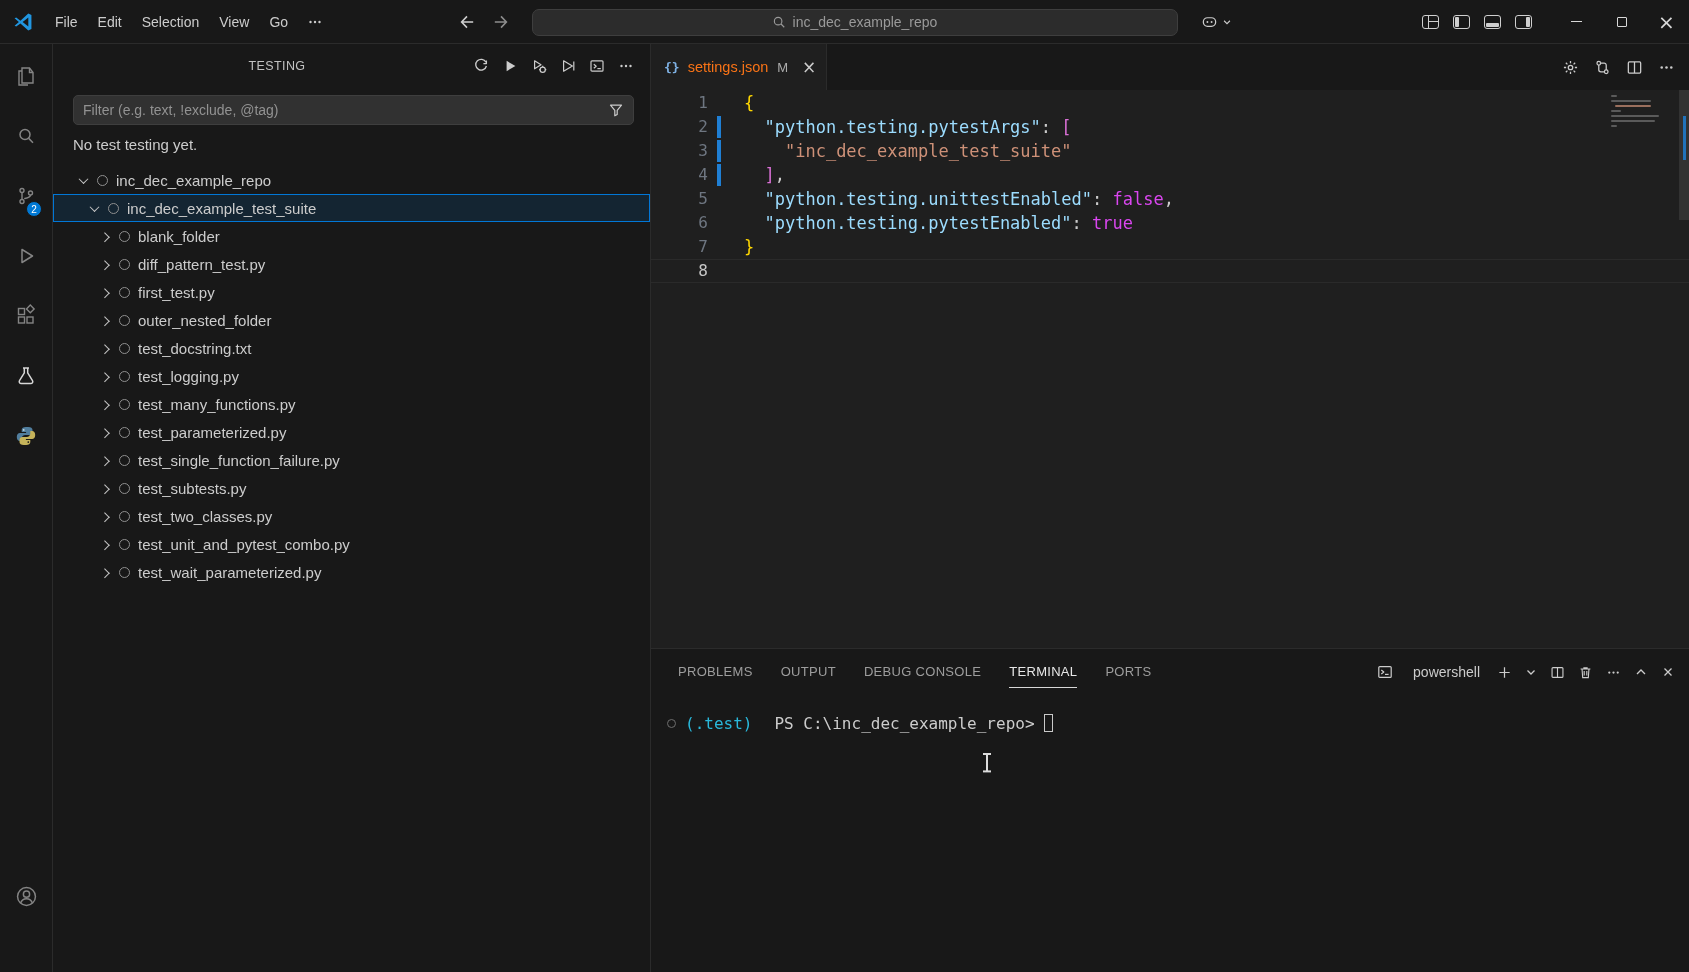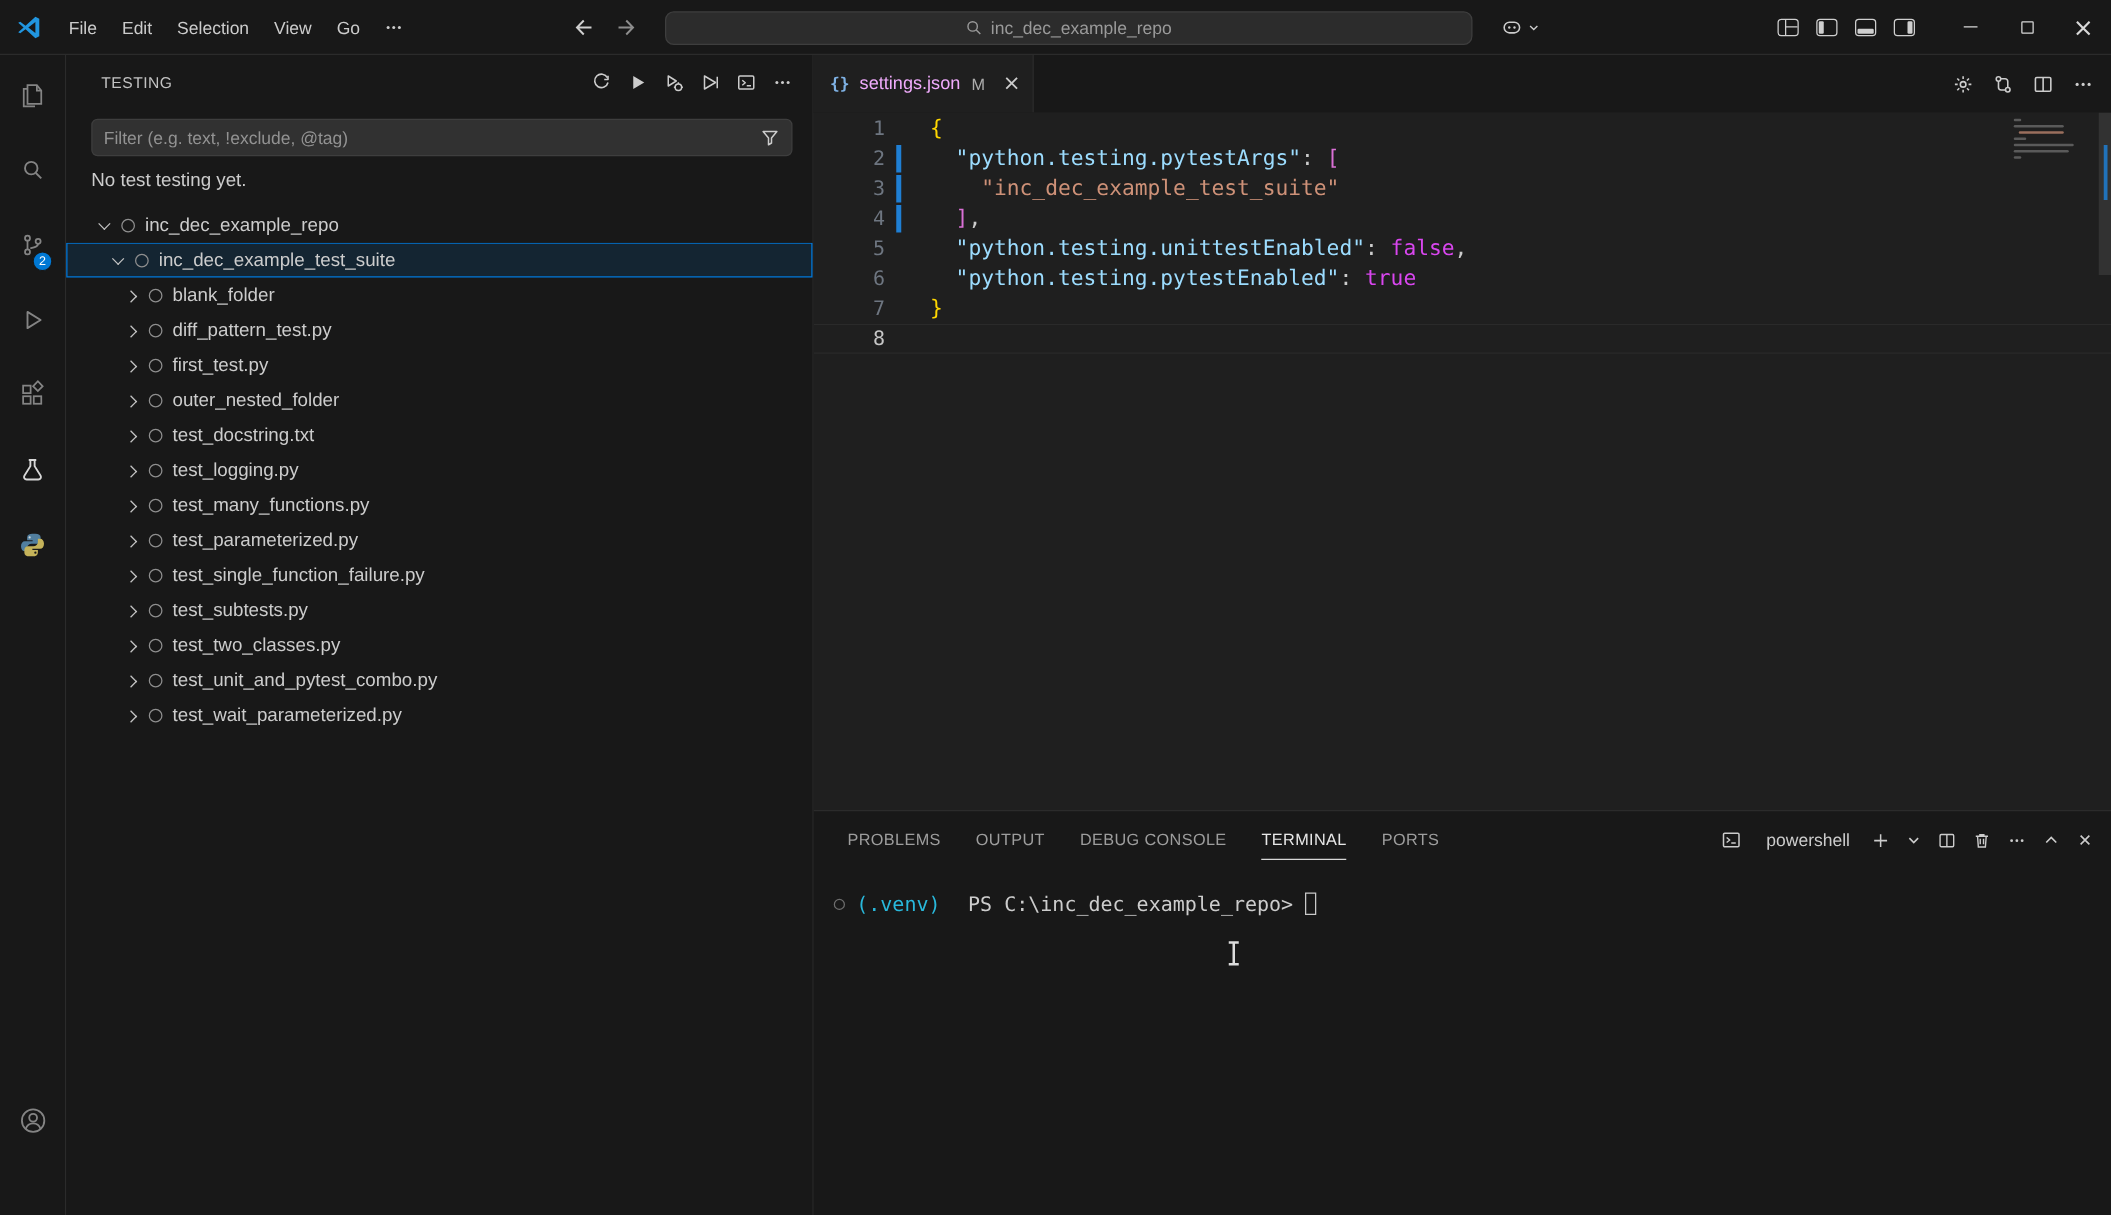--- a/index.html
+++ b/index.html
@@ -47,21 +47,21 @@
   .ab-item svg { display:block; }
   .ab-badge { position:absolute; left:26px; bottom:9px; min-width:16px; height:16px; border-radius:8px;
               background:#0078d4; color:#ffffff; font-size:10px; display:flex; align-items:center;
               justify-content:center; padding:0 3px; border:1px solid #181818; }
   .ab-spacer { flex:1; }
   .ab-bottom { margin-bottom:62px; }
 
   
   .sidebar { flex:0 0 598px; background:#181818; border-right:1px solid #2b2b2b;
              display:flex; flex-direction:column; min-height:0; }
-  .sb-header { height:44px; display:flex; align-items:center; padding:0 16px 0 28px; }
+  .sb-header { height:44px; display:flex; align-items:center; padding:0 16px 0 28px;text-align:center; }
   .sb-title { flex:1; font-size:12.5px; letter-spacing:0.4px; color:#c2c2c2; }
   .sb-actions { display:flex; gap:13px; align-items:center; color:#cccccc; }
   .sb-actions svg { display:block; }
   .filter-box { margin:7px 16px 0 20px; height:30px; background:#313131; border:1px solid #3e3e3e;
                 border-radius:5px; display:flex; align-items:center; padding:0 9px; }
   .filter-input { flex:1; background:transparent; border:none; outline:none; color:#cccccc;
                   font-size:14px; font-family:"Liberation Sans",sans-serif; }
   .filter-input::placeholder { color:#929292; }
   .sb-status { margin:11px 20px 0 20px; font-size:15px; color:#cccccc; }
   .tree { margin-top:13px; }
@@ -77,21 +77,21 @@
   .test-circle { flex:0 0 11px; width:11px; height:11px; border:1.4px solid #8f8f8f; border-radius:50%;
                  margin:0 8px 0 6px; }
   .tree-label { white-space:nowrap; }
 
   
   .editor-region { flex:1; display:flex; flex-direction:column; min-width:0; background:#1f1f1f; }
   .tabbar { flex:0 0 46px; background:#181818; display:flex; align-items:stretch; }
   .tab { display:flex; align-items:center; gap:8px; padding:0 10px 0 13px; background:#1f1f1f;
          border-right:1px solid #2b2b2b; }
   .tab-json-icon { font-family:"DejaVu Sans Mono",monospace; font-size:13px; font-weight:bold; color:#7fb2e5; }
-  .tab-label { font-size:14.5px; color:#f0abfc; }
+  .tab-label { font-size:14.5px; color:#f97316; }
   .tab-git { font-size:13px; color:#acacac; margin-left:1px; }
   .tab-close { font-size:17px; color:#cccccc; margin-left:6px; line-height:1; font-family:"DejaVu Sans",sans-serif; }
   .tab-actions { margin-left:auto; display:flex; align-items:center; gap:15px; padding-right:14px; color:#cccccc; }
   .tab-actions svg { display:block; }
 
   .editor { flex:1; position:relative; background:#1f1f1f; overflow:hidden; }
   .code { font-family:"DejaVu Sans Mono",monospace; font-size:17px; line-height:24px; padding-top:1px; }
   .code-line { display:flex; height:24px; position:relative; }
   .code-line .ln { flex:0 0 57px; text-align:right; color:#6e7681; font-size:16px; }
   .code-line.current .ln { color:#c6c6c6; }
@@ -520,21 +520,21 @@
               </svg>
             <svg width="14" height="14" viewBox="0 0 14 14" fill="none" stroke="currentColor" stroke-width="1.3">
                 <path d="M3.5 3.5l7 7M10.5 3.5l-7 7"></path>
               </svg>
           </div>
         </div>
 
         <div class="terminal">
           <div class="term-line">
             <span class="cmd-circle"></span>
-            <span class="venv">(.venv)</span>
+            <span class="venv">(.test)</span>
             <span class="prompt-text">PS C:\inc_dec_example_repo&gt;</span>
             <span class="term-cursor"></span>
           </div>
           <div class="ibeam"></div>
         </div>
       </div>
 
     </div>
   </div>
 </div>

